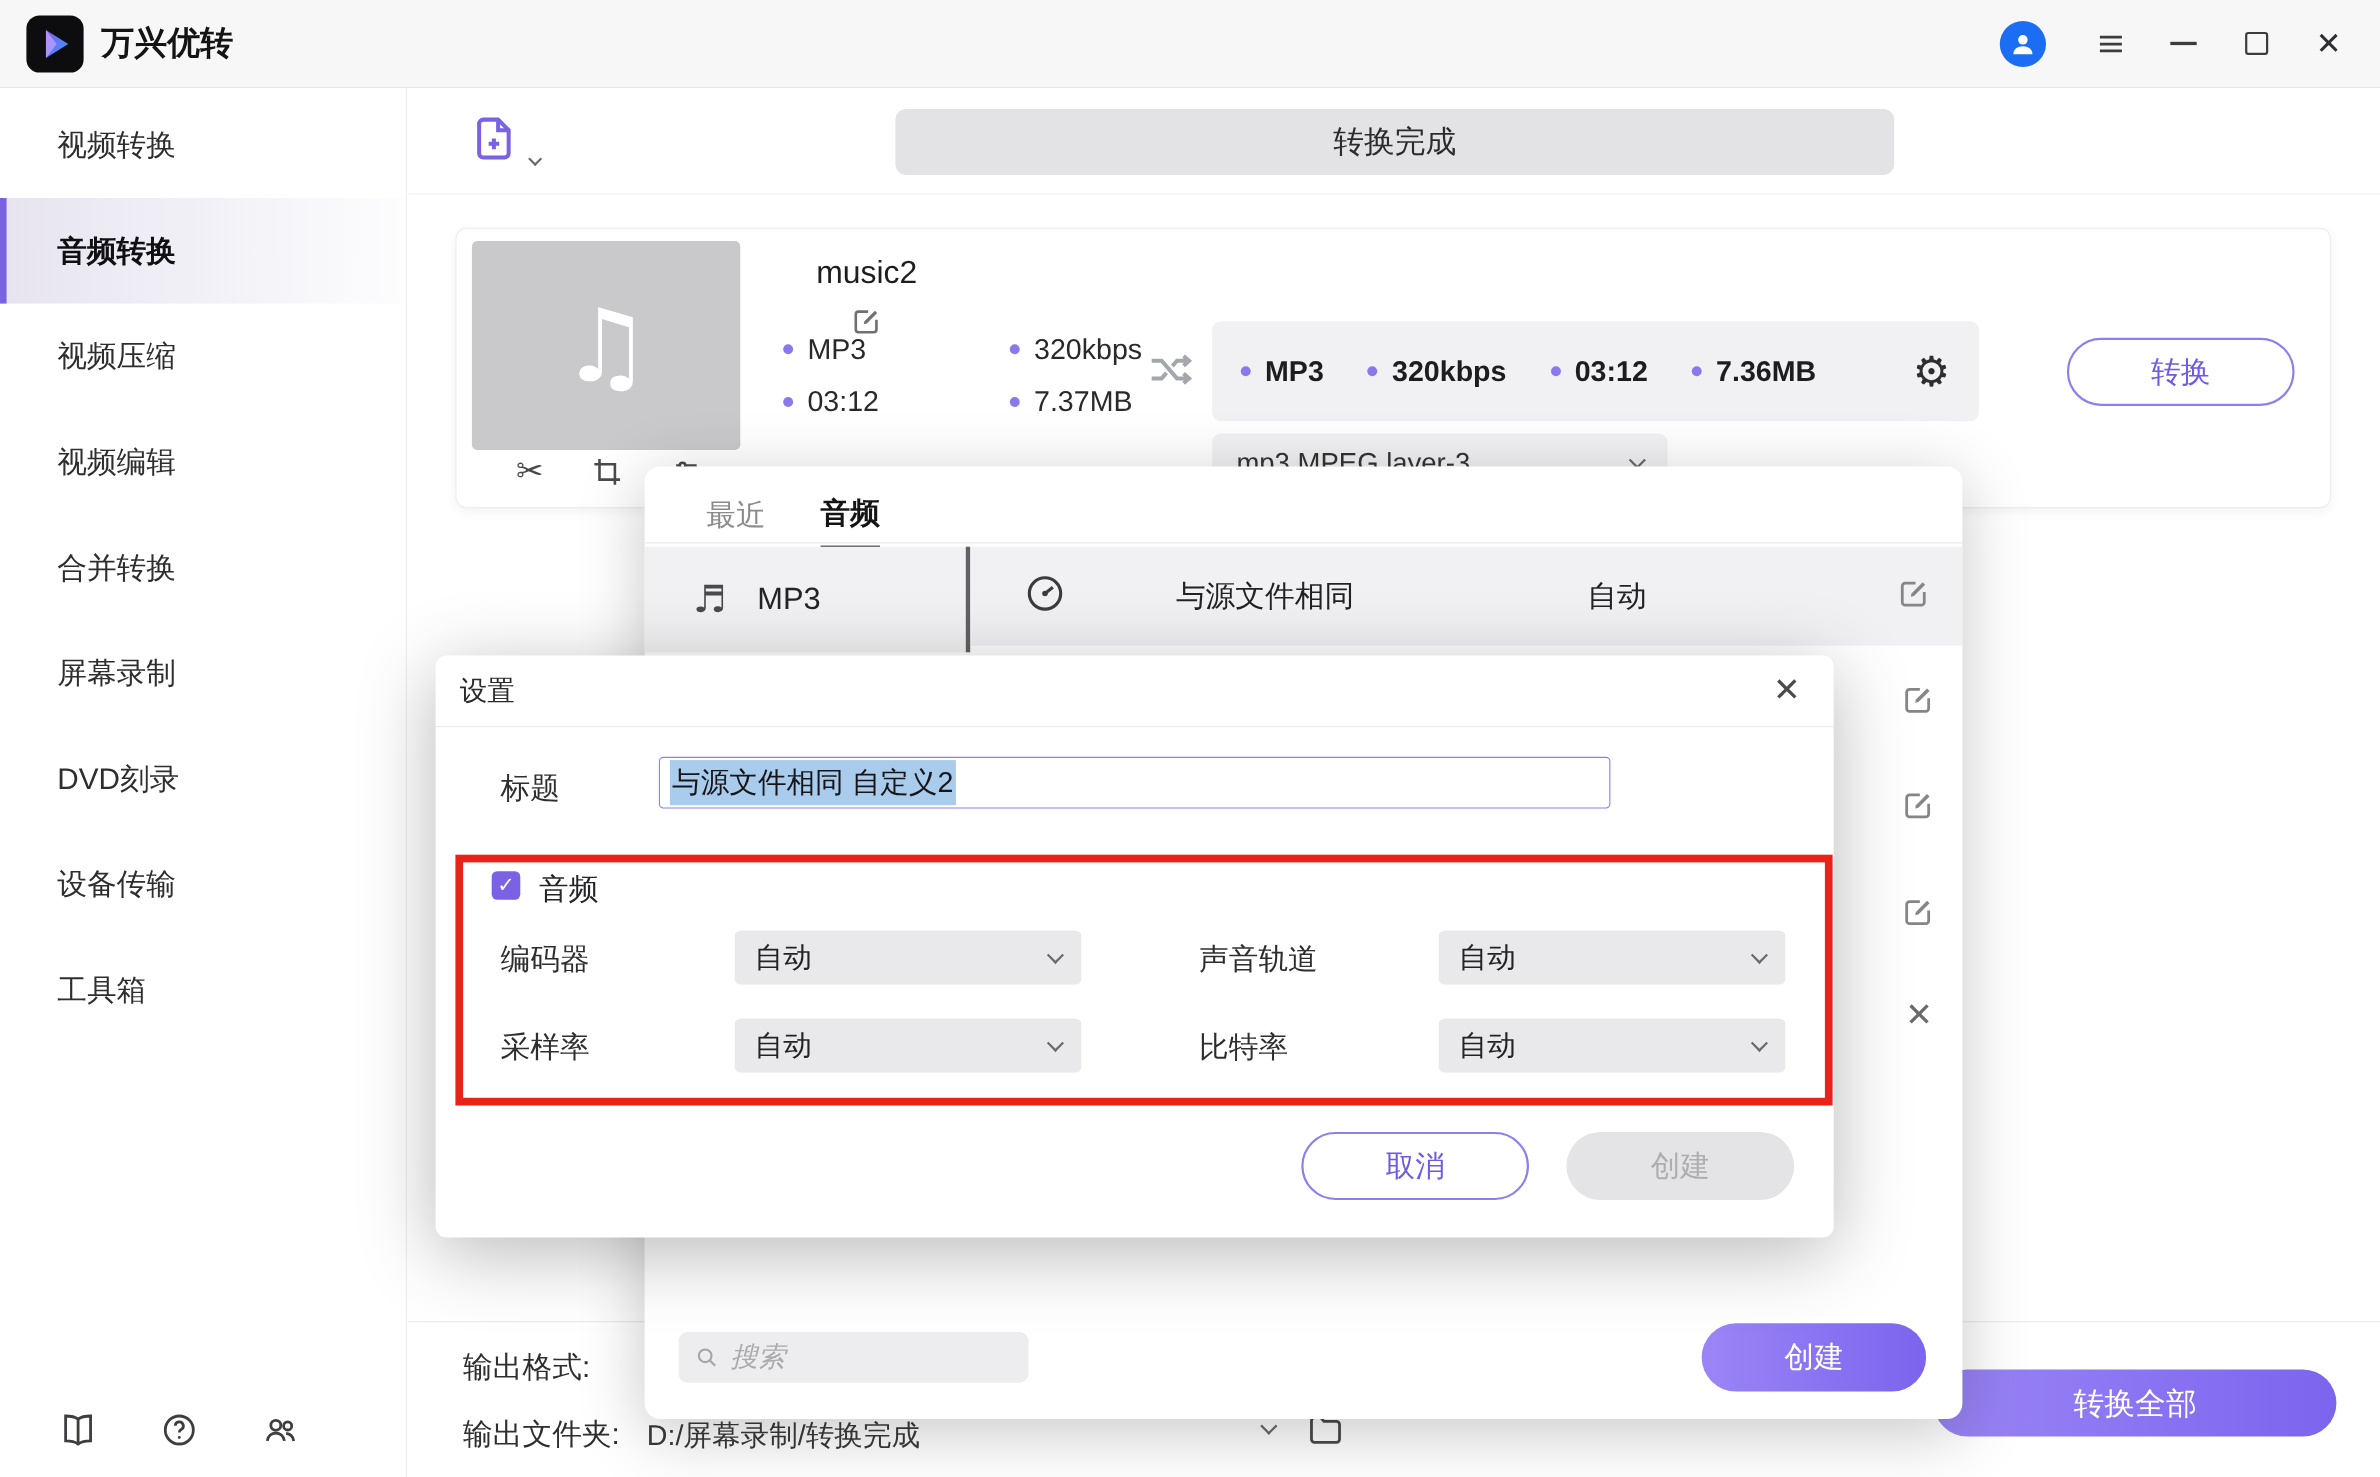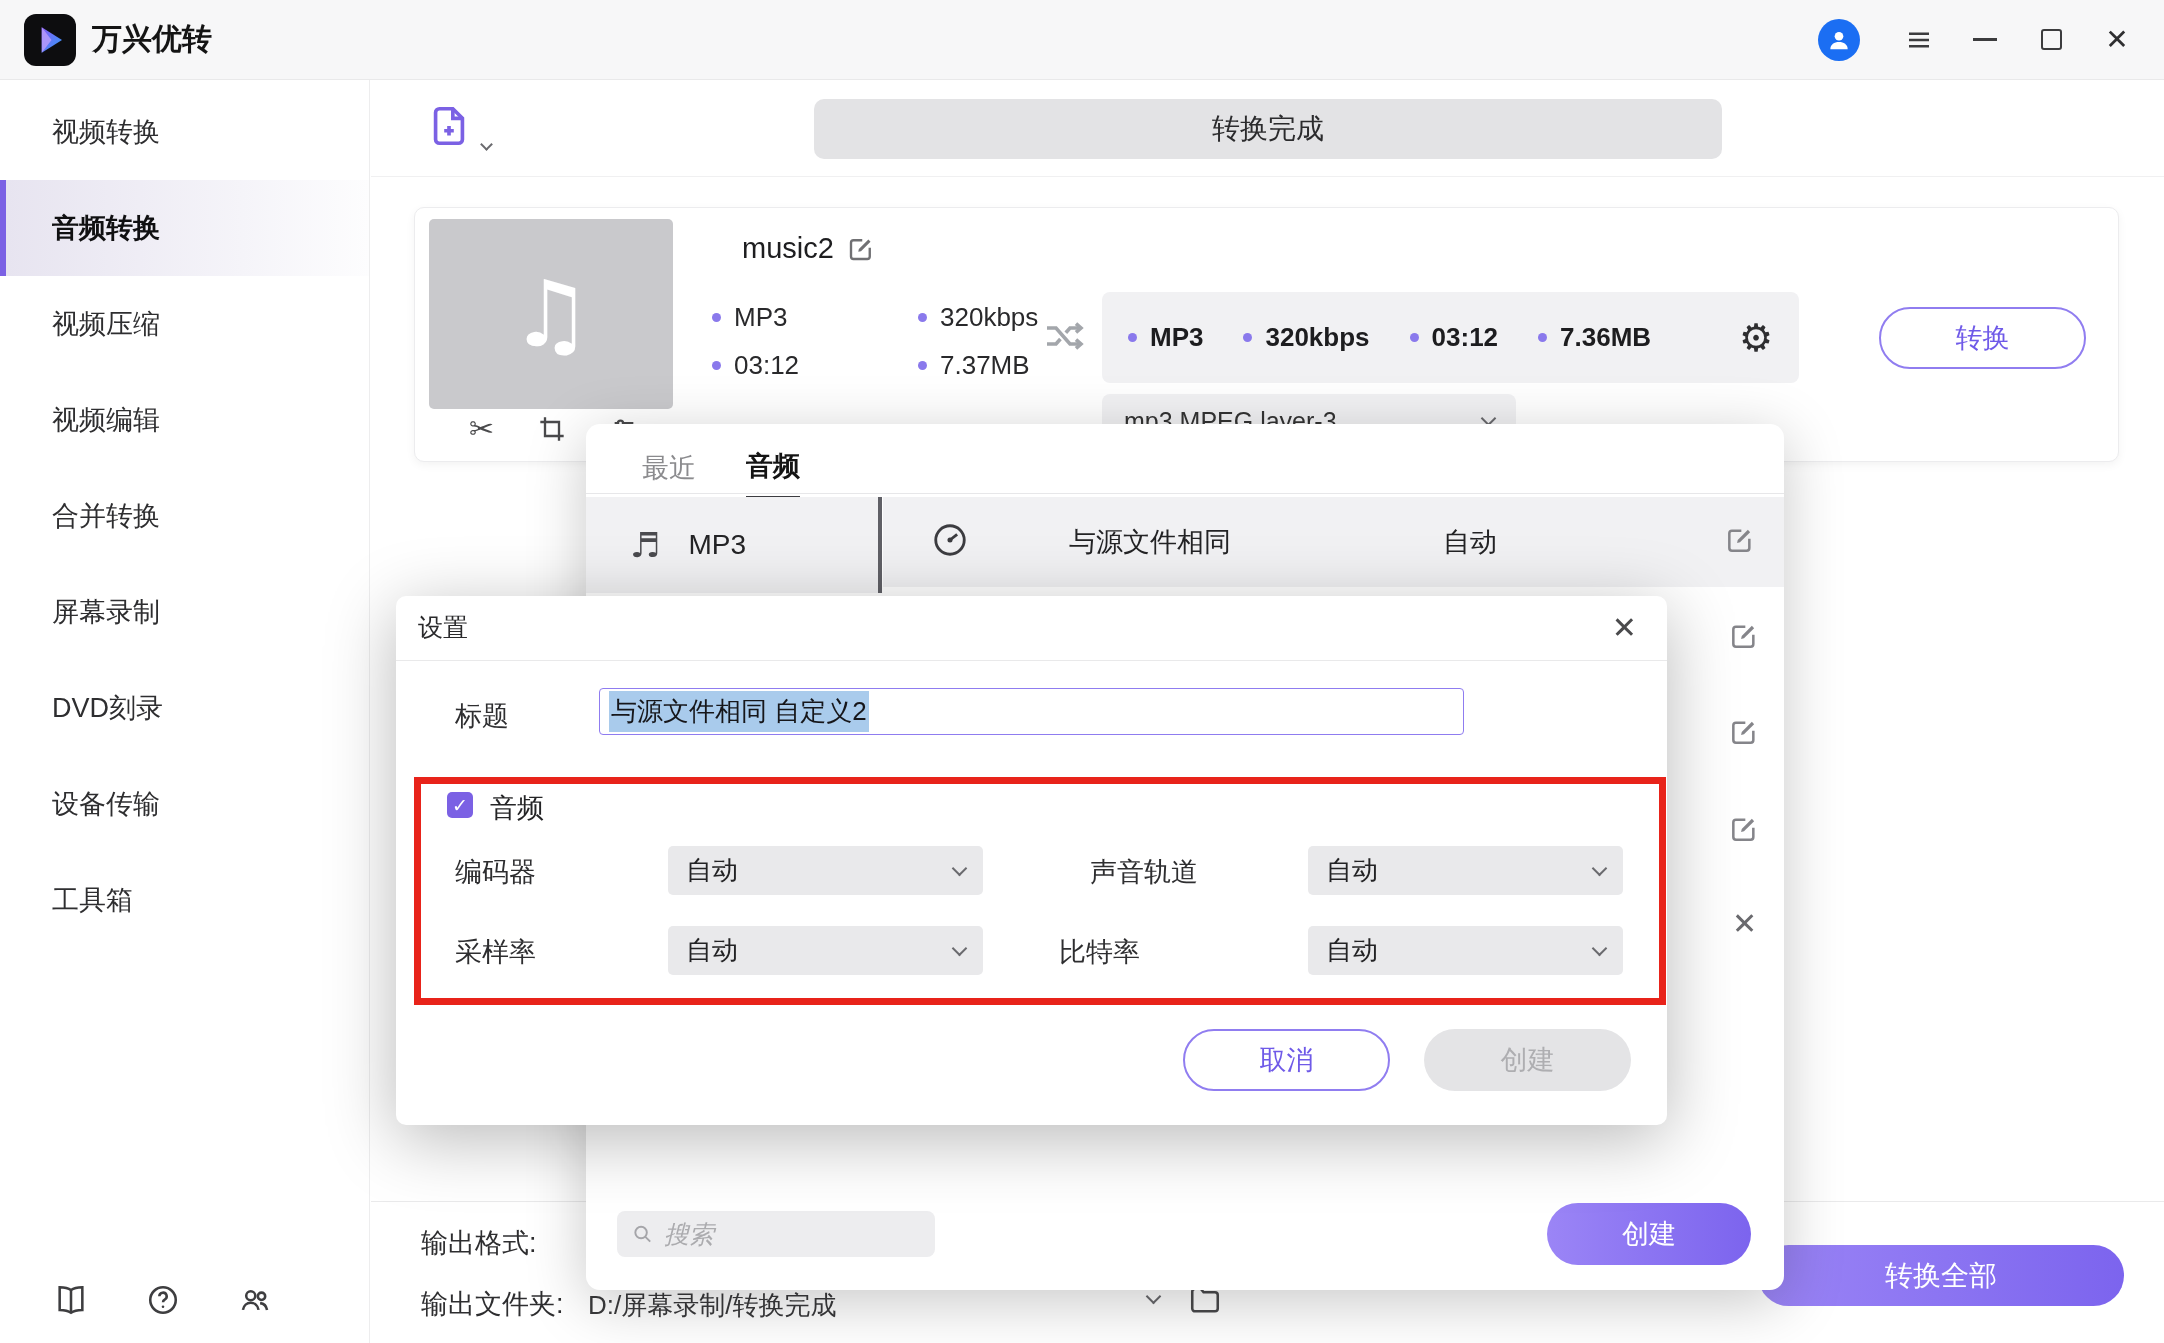--- a/index.html
+++ b/index.html
@@ -35,21 +35,21 @@
   .tab.active { background:#fff; border-radius:10px; font-weight:bold; box-shadow:0 1px 5px rgba(0,0,0,.10); }
 
   
   .file-card { position:absolute; left:414px; top:207px; width:1705px; height:255px; background:#fff;
                border:1px solid #ececee; border-radius:10px; box-shadow:0 3px 10px rgba(0,0,0,.05); z-index:2; }
   .thumb { position:absolute; left:14px; top:11px; width:244px; height:190px; background:#c9c9cc; border-radius:5px;
            display:flex; align-items:center; justify-content:center; }
   .thumb-note { font-size:92px; color:#fff; font-family:"DejaVu Sans",sans-serif; }
   .thumb-tools { position:absolute; left:54px; top:203px; display:flex; gap:44px; color:#4a4a4c; align-items:center; }
   .scissors-glyph { font-size:30px; font-family:"DejaVu Sans",sans-serif; }
-  .file-title-row { position:absolute; left:327px; top:24px; display:flex; align-items:center; gap:12px; }
+  .file-title-row { position:absolute; left:327px; top:24px; display:flex; align-items:center; gap:12px;flex-direction:column; }
   .file-title { font-size:29px; color:#1e1e20; }
   .meta-row { position:absolute; left:297px; display:flex; gap:54px; font-size:26px; color:#29292b; }
   .meta-row.r1 { top:94px; } .meta-row.r2 { top:142px; }
   .meta-item { display:flex; align-items:center; gap:13px; min-width:152px; }
   .blt { width:9px; height:9px; border-radius:50%; background:#8a79ec; flex:none; }
   .shuffle { position:absolute; left:626px; top:104px; color:#a3a6ab; }
   .outbox { position:absolute; left:687px; top:84px; width:697px; height:91px; background:#f1f1f3; border-radius:8px;
             display:flex; align-items:center; padding:0 26px; gap:40px; font-size:26px; font-weight:600; color:#1d1d1f; }
   .outbox .meta-item { min-width:0; }
   .gear-glyph { margin-left:auto; font-size:38px; font-weight:400; color:#2e2e30; font-family:"DejaVu Sans",sans-serif; }
@@ -395,21 +395,21 @@
     <div class="f-label" style="left:694px; top:258px;">声音轨道</div>
     <div class="dd" style="left:912px; top:250px;">
       <span>自动</span>
       <div class="chev"></div>
     </div>
     <div class="f-label" style="left:59px; top:338px;">采样率</div>
     <div class="dd" style="left:272px; top:330px;">
       <span>自动</span>
       <div class="chev"></div>
     </div>
-    <div class="f-label" style="left:663px; top:338px;font-family:Liberation Mono, monospace;">比特率</div>
+    <div class="f-label" style="left:694px; top:338px;font-family:Liberation Mono, monospace;">比特率</div>
     <div class="dd" style="left:912px; top:330px;">
       <span>自动</span>
       <div class="chev"></div>
     </div>
 
     <div class="btn-outline set-cancel">取消</div>
     <div class="set-create">创建</div>
   </div>
 
 </div>

